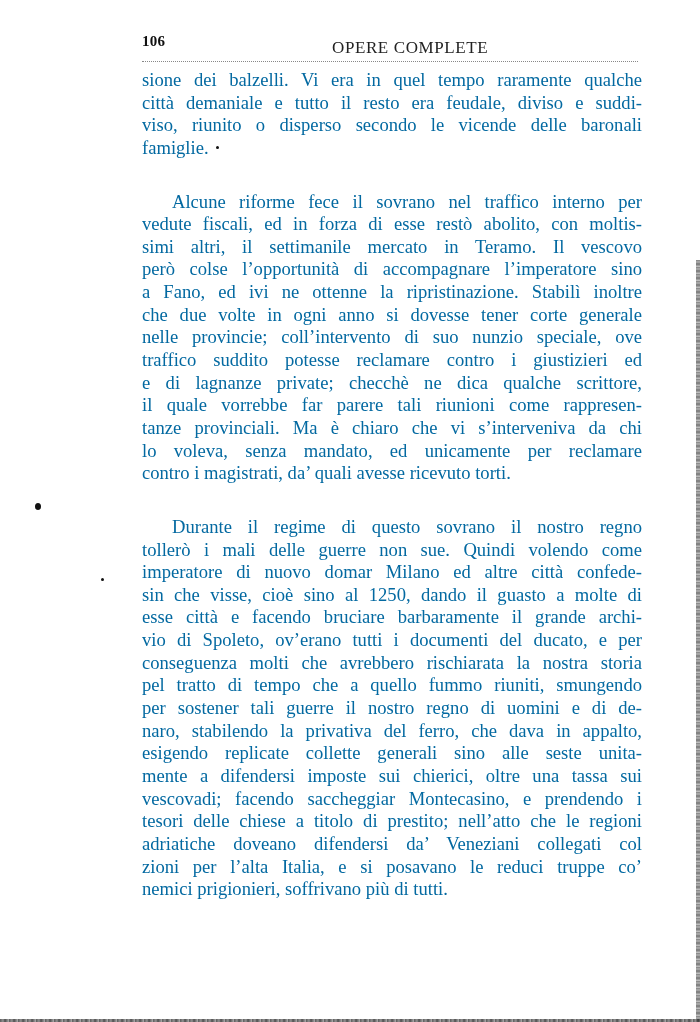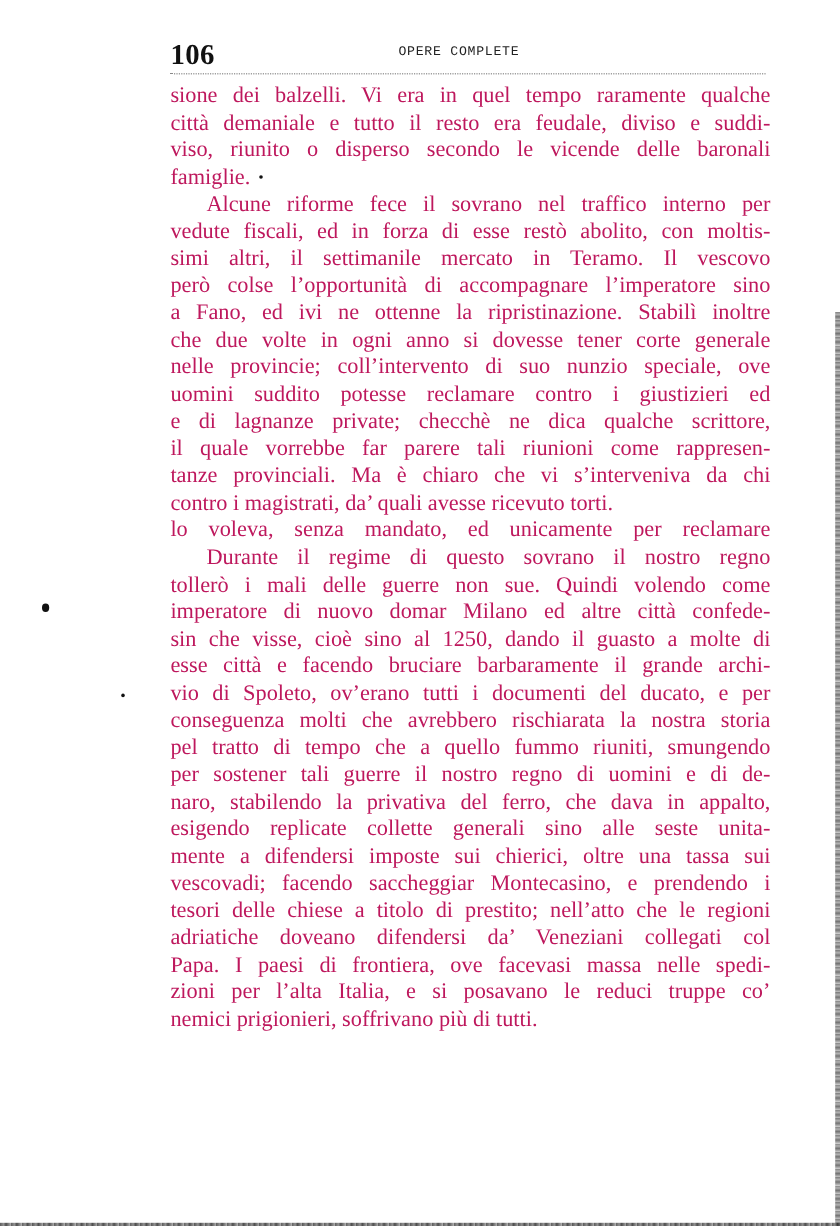--- a/index.html
+++ b/index.html
@@ -27,30 +27,30 @@
       top: 33px;
       width: 500px;
       height: 24px;
     }
     .page-number {
       position: absolute;
       left: 0;
       top: 0;
       font-family: "Liberation Serif", serif;
       font-weight: bold;
-      font-size: 24px;
+      font-size: 15px;
       letter-spacing: 0.3px;
       color: #111;
     }
     .running-head {
       position: absolute;
       left: 190px;
       top: 5px;
-      font-family: Liberation Mono, monospace;
-      font-size: 11px;
+      font-family: Liberation Serif, serif;
+      font-size: 17px;
       letter-spacing: 0.6px;
       color: #222;
     }
     .header-rule {
       position: absolute;
       left: 142px;
       top: 61px;
       width: 496px;
       height: 0;
       border-top: 1px dotted #888;
@@ -63,27 +63,28 @@
     }
     .line {
       display: block;
       height: 22.65px;
       line-height: 22.65px;
       font-family: "Liberation Serif", serif;
       font-size: 18.6px;
       white-space: nowrap;
       text-align: justify;
       text-align-last: justify;
-      color: #be185d;
+      color: #0369a1;
     }
     .line.last {
       text-align-last: left;
     }
     .line.indent {
       padding-left: 30px;
+      margin-top: 31px;
     }
     .edge-right {
       position: absolute;
       right: 0;
       top: 260px;
       width: 4px;
       height: 762px;
       background: repeating-linear-gradient(to bottom, #555 0px, #999 2px, #444 4px, #bbb 7px);
       opacity: 0.75;
     }
@@ -117,42 +118,41 @@
       <span class="line">città demaniale e tutto il resto era feudale, diviso e suddi-</span>
       <span class="line">viso, riunito o disperso secondo le vicende delle baronali</span>
       <span class="line last">famiglie.</span>
       <span class="line indent">Alcune riforme fece il sovrano nel traffico interno per</span>
       <span class="line">vedute fiscali, ed in forza di esse restò abolito, con moltis-</span>
       <span class="line">simi altri, il settimanile mercato in Teramo. Il vescovo</span>
       <span class="line">però colse l’opportunità di accompagnare l’imperatore sino</span>
       <span class="line">a Fano, ed ivi ne ottenne la ripristinazione. Stabilì inoltre</span>
       <span class="line">che due volte in ogni anno si dovesse tener corte generale</span>
       <span class="line">nelle provincie; coll’intervento di suo nunzio speciale, ove</span>
-      <span class="line">uomini suddito potesse reclamare contro i giustizieri ed</span>
+      <span class="line">traffico suddito potesse reclamare contro i giustizieri ed</span>
       <span class="line">e di lagnanze private; checchè ne dica qualche scrittore,</span>
       <span class="line">il quale vorrebbe far parere tali riunioni come rappresen-</span>
       <span class="line">tanze provinciali. Ma è chiaro che vi s’interveniva da chi</span>
+      <span class="line">lo voleva, senza mandato, ed unicamente per reclamare</span>
       <span class="line last">contro i magistrati, da’ quali avesse ricevuto torti.</span>
-      <span class="line">lo voleva, senza mandato, ed unicamente per reclamare</span>
       <span class="line indent">Durante il regime di questo sovrano il nostro regno</span>
       <span class="line">tollerò i mali delle guerre non sue. Quindi volendo come</span>
       <span class="line">imperatore di nuovo domar Milano ed altre città confede-</span>
       <span class="line">sin che visse, cioè sino al 1250, dando il guasto a molte di</span>
       <span class="line">esse città e facendo bruciare barbaramente il grande archi-</span>
       <span class="line">vio di Spoleto, ov’erano tutti i documenti del ducato, e per</span>
       <span class="line">conseguenza molti che avrebbero rischiarata la nostra storia</span>
       <span class="line">pel tratto di tempo che a quello fummo riuniti, smungendo</span>
       <span class="line">per sostener tali guerre il nostro regno di uomini e di de-</span>
       <span class="line">naro, stabilendo la privativa del ferro, che dava in appalto,</span>
       <span class="line">esigendo replicate collette generali sino alle seste unita-</span>
       <span class="line">mente a difendersi imposte sui chierici, oltre una tassa sui</span>
       <span class="line">vescovadi; facendo saccheggiar Montecasino, e prendendo i</span>
       <span class="line">tesori delle chiese a titolo di prestito; nell’atto che le regioni</span>
       <span class="line">adriatiche doveano difendersi da’ Veneziani collegati col</span>
-      <span class="line">Papa. I paesi di frontiera, ove facevasi massa nelle spedi-</span>
       <span class="line">zioni per l’alta Italia, e si posavano le reduci truppe co’</span>
       <span class="line last">nemici prigionieri, soffrivano più di tutti.</span>
     </div>
 
   <div class="speck" style="left:35px; top:503px; width:6px; height:7px;"></div>
   <div class="speck" style="left:101px; top:578px; width:3px; height:3px;"></div>
   <div class="speck" style="left:216px; top:146px; width:3px; height:3px;"></div>
 
   <div class="edge-right"></div>
   <div class="edge-bottom"></div>

